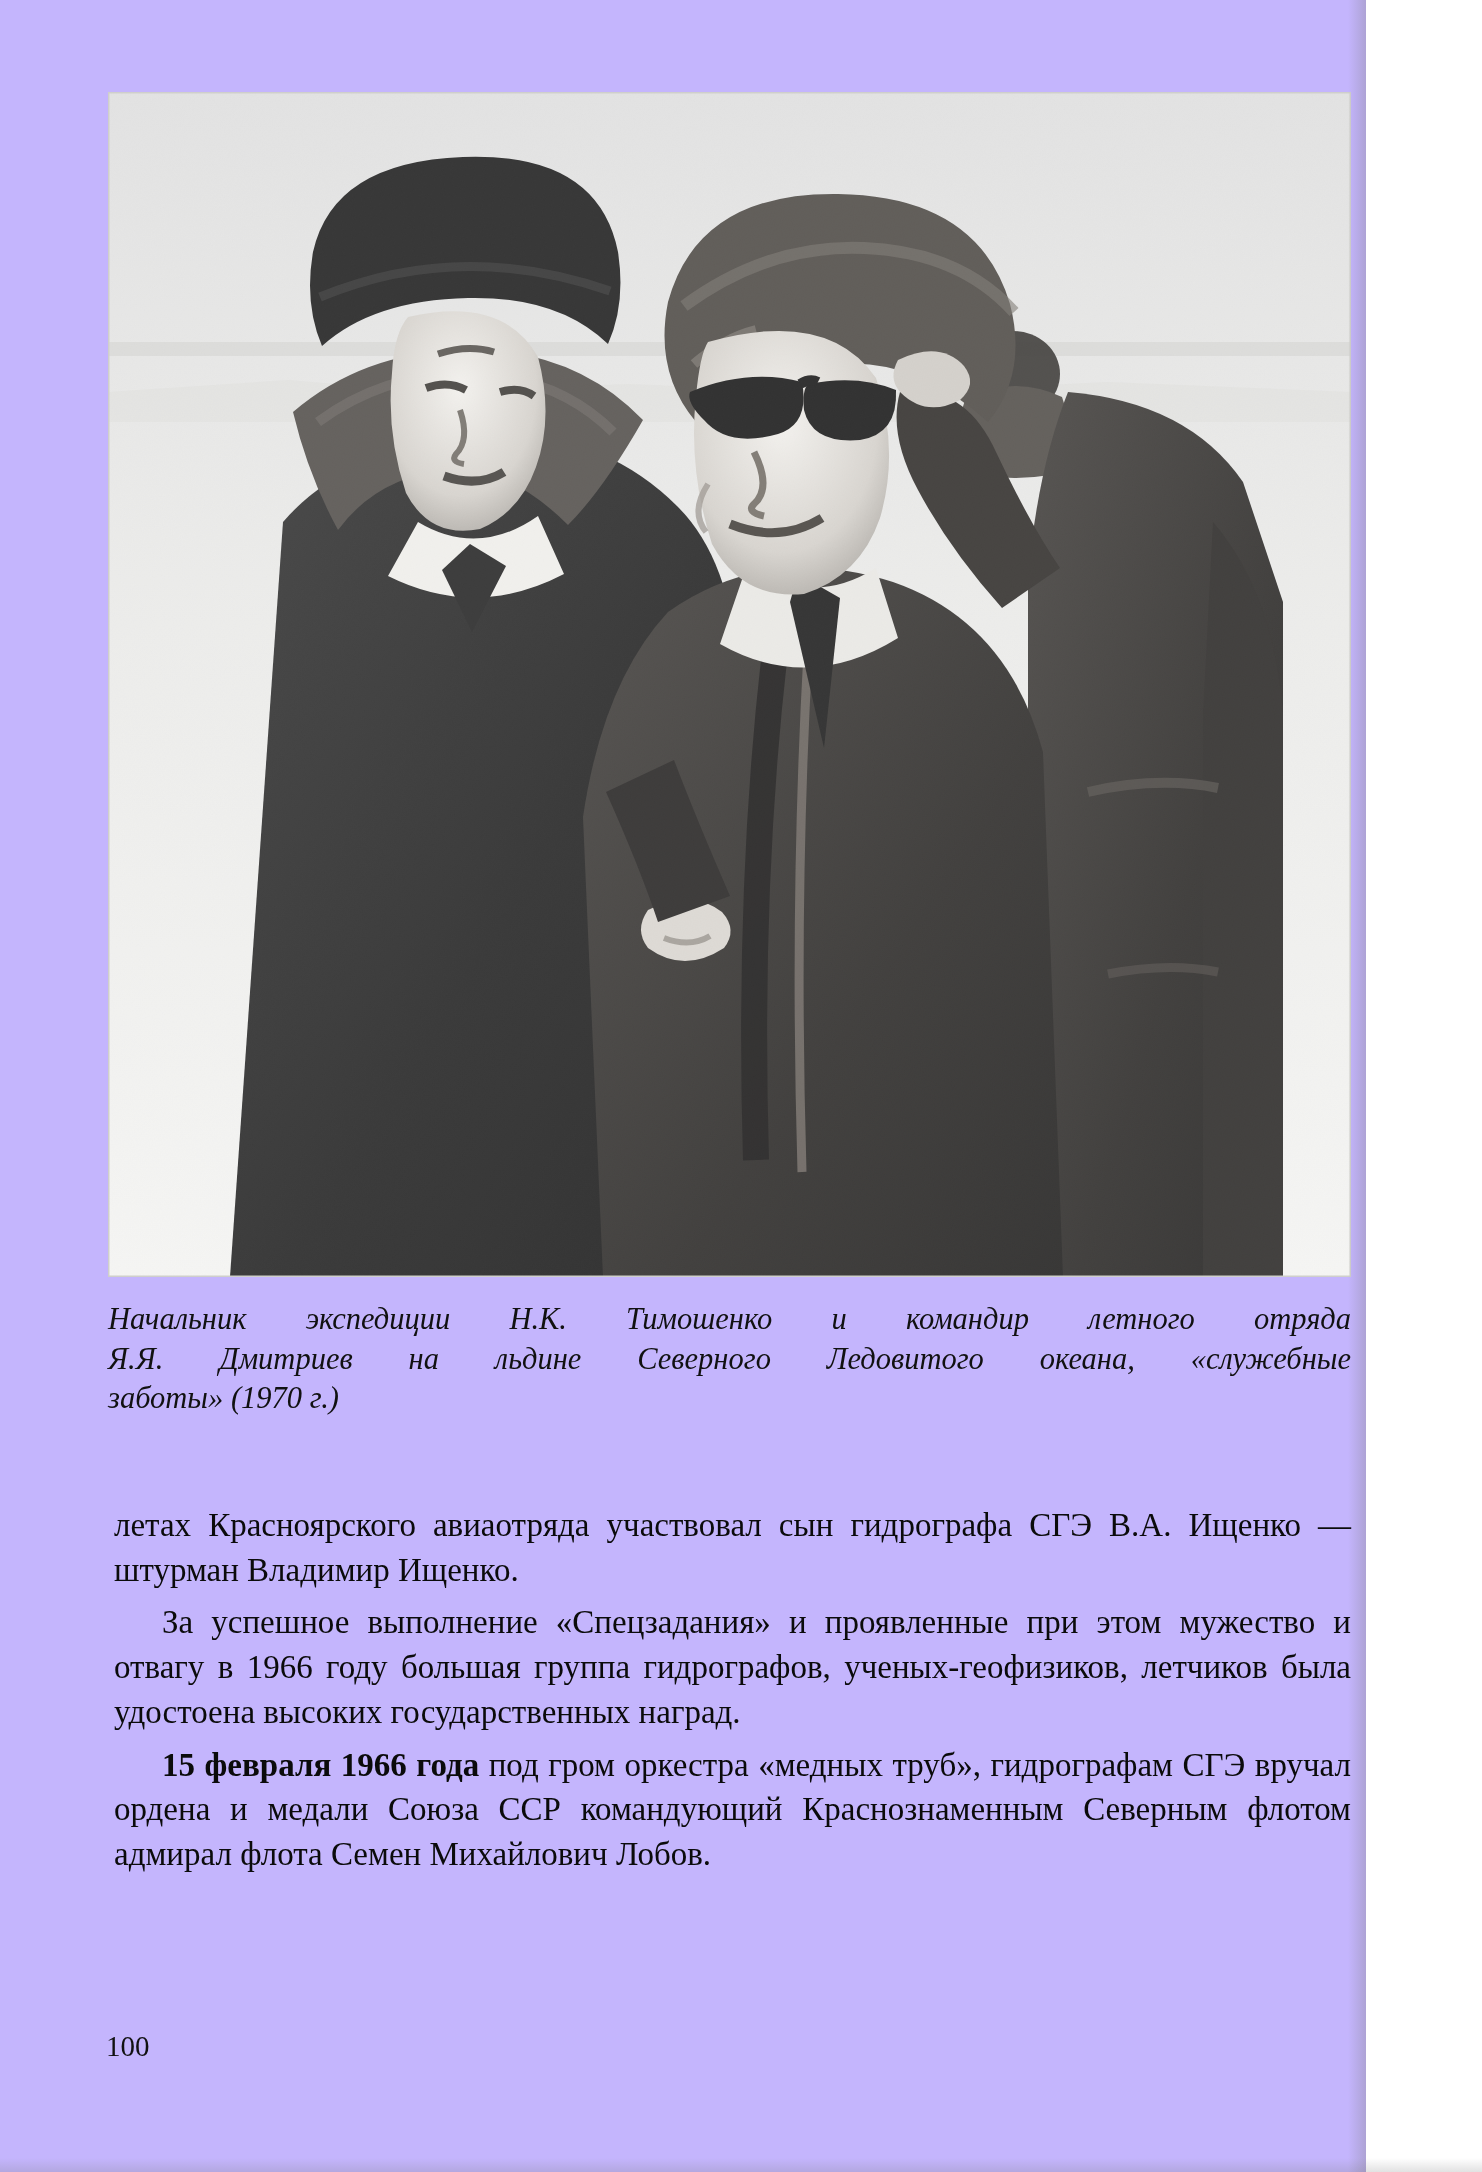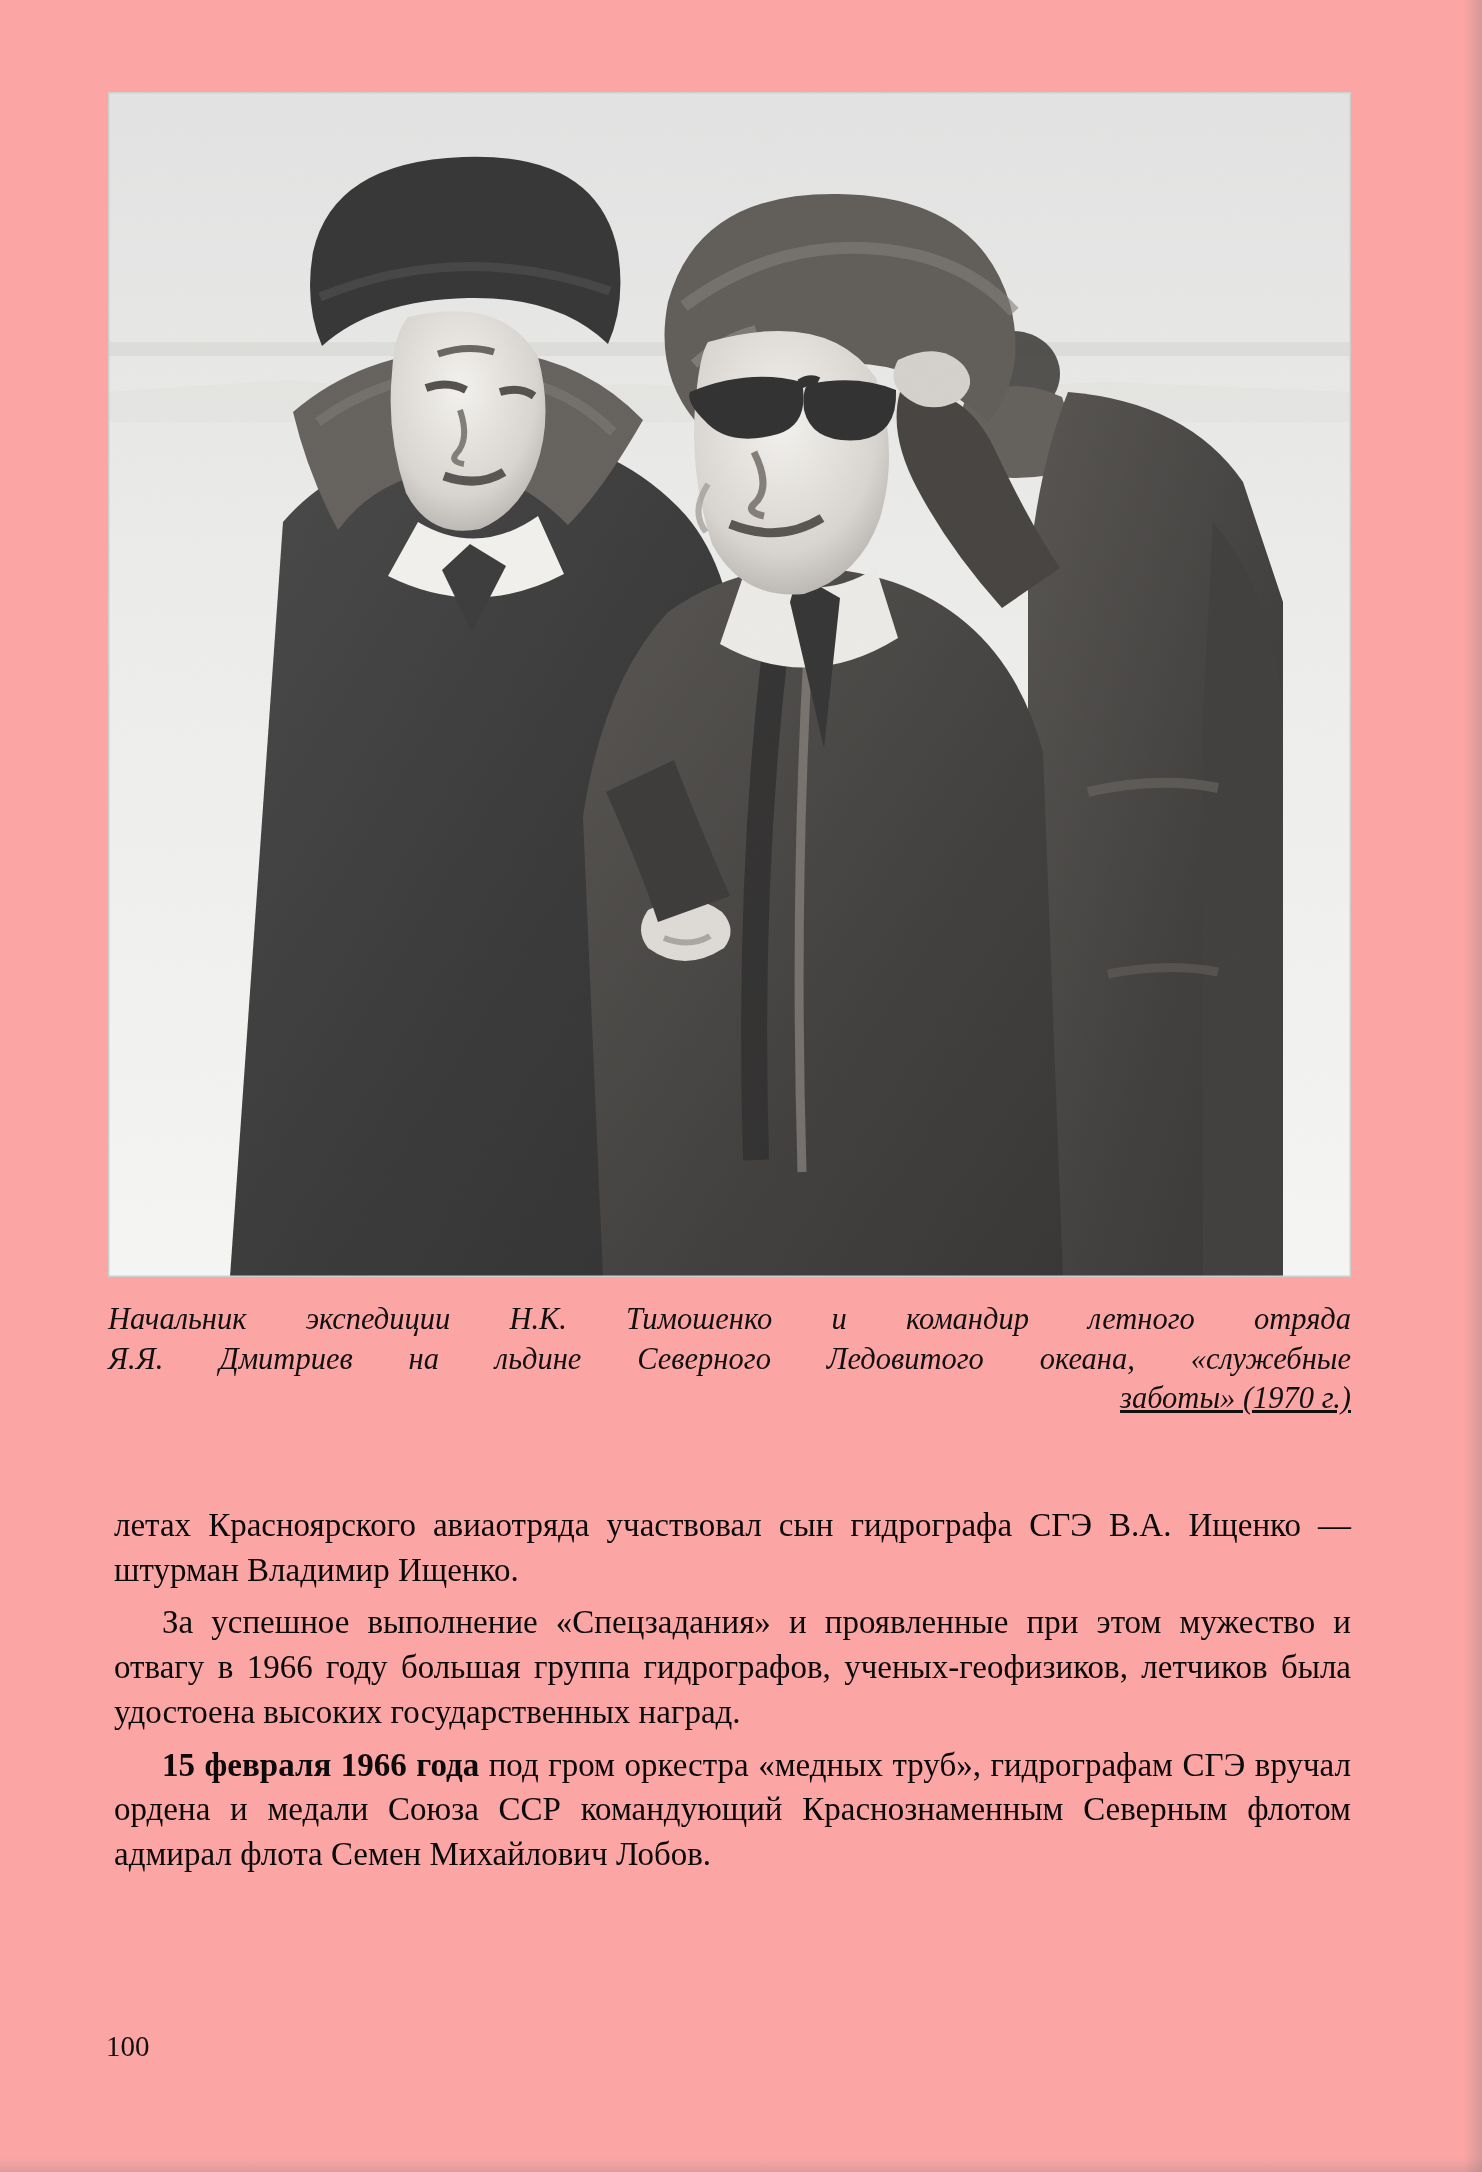--- a/index.html
+++ b/index.html
@@ -11,23 +11,23 @@
     width: 1482px;
     height: 2172px;
     font-family: "Liberation Serif", serif;
     color: #0d0d0d;
     position: relative;
     overflow: hidden;
   }
   .page {
     position: absolute;
     left: 0; top: 0;
-    width: 1482px;
+    width: 1366px;
     height: 2172px;
-    background: #fca5a5;
+    background: #c4b5fd;
   }
   
   .scan-edge-right {
     position: absolute;
     top: 0; right: 0;
     width: 18px; height: 2172px;
     background: linear-gradient(to right, rgba(255,255,255,0) 0%, rgba(120,120,120,0.30) 100%);
     pointer-events: none;
   }
   .scan-edge-bottom {
@@ -57,21 +57,21 @@
     top: 1300px;
     width: 1243px;
     font-style: italic;
     font-size: 30.5px;
     line-height: 1.30;
     text-align: center;
     color: #111;
   }
   .caption .l1 { text-align: justify; text-align-last: justify; display: block; }
   .caption .l2 { text-align: justify; text-align-last: justify; display: block; }
-  .caption .l3 { display: block; text-align: right; text-decoration: underline; }
+  .caption .l3 { display: block; text-align: left; }
 
   
   .body-text {
     position: absolute;
     left: 106px;
     top: 1495px;
     width: 1253px;
     font-size: 33px;
     line-height: 1.355;
     text-align: justify;

